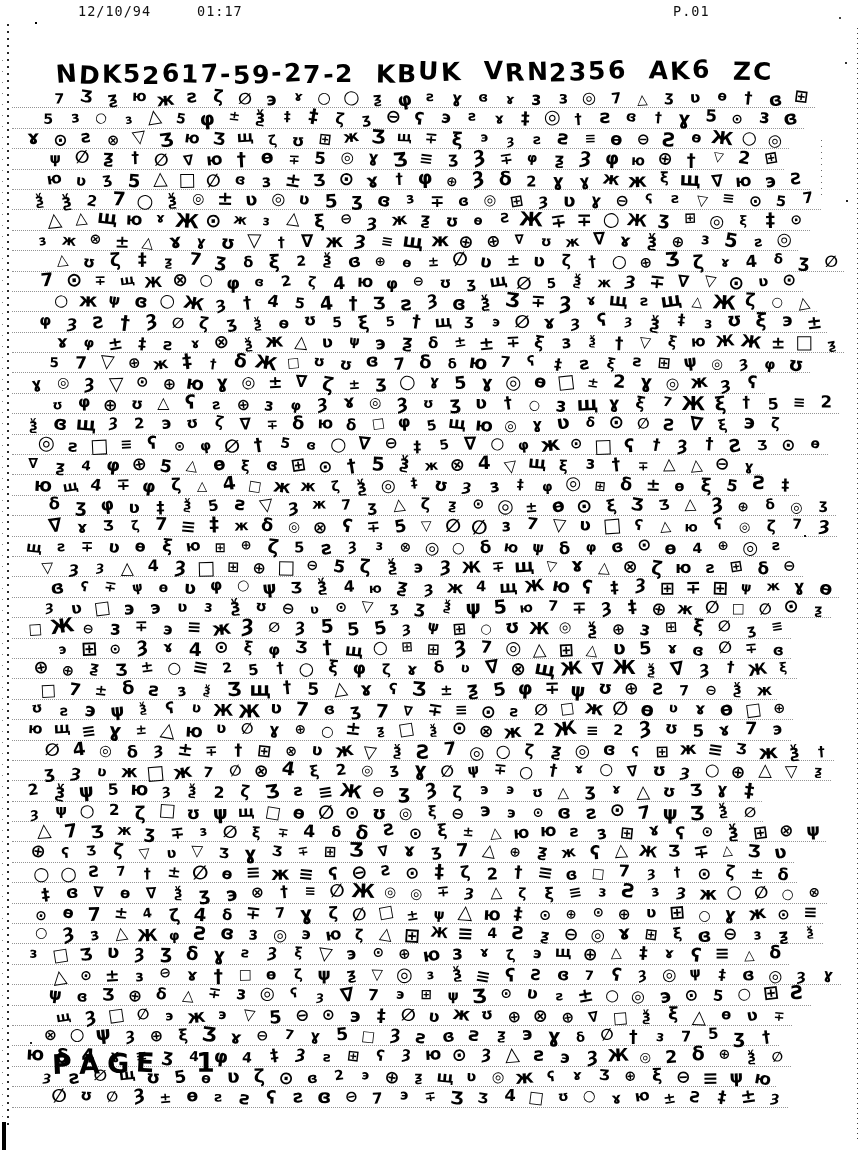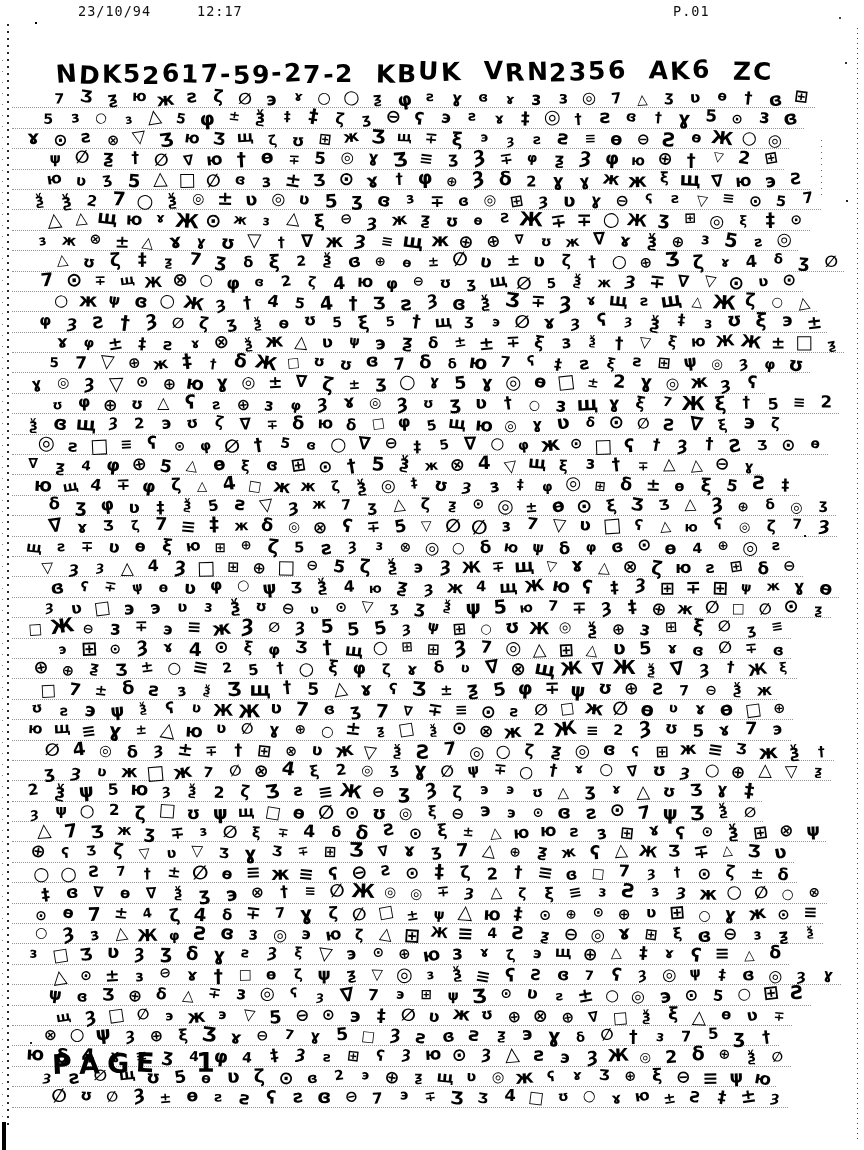--- a/index.html
+++ b/index.html
@@ -73,22 +73,22 @@
     box-shadow: 35px 22px 0 0 #000, 845px 62px 0 0 #333, 839px 17px 0 0 #444,
                 846px 200px 0 0 #222, 804px 535px 0 0 #111, 30px 1042px 0 0 #222;
   }
 </style>
 </head>
 <body>
 
 <div class="page">
 
   <div class="fax-header">
-    <span class="fax-date">23/10/94</span>
-    <span class="fax-time">12:17</span>
+    <span class="fax-date">12/10/94</span>
+    <span class="fax-time">01:17</span>
     <span class="fax-pnum">P.01</span>
   </div>
 
   <div class="hand ref-line"><span style="transform: rotate(-3.9deg) translateY(-1.3px);">N</span><span style="transform: rotate(3.8deg) translateY(0.6px);">D</span><span style="transform: rotate(0.2deg) translateY(-0.3px);">K</span><span style="transform: rotate(-0.3deg) translateY(-0.8px);">5</span><span style="transform: rotate(0.4deg) translateY(0.7px);">2</span><span style="transform: rotate(-1.9deg) translateY(-1px);">6</span><span style="transform: rotate(2.1deg) translateY(0.1px);">1</span><span style="transform: rotate(-2.4deg) translateY(-0.4px);">7</span><span style="transform: rotate(-1.7deg) translateY(0.1px);">-</span><span style="transform: rotate(-1.6deg) translateY(1.4px);">5</span><span style="transform: rotate(-2deg) translateY(1.1px);">9</span><span style="transform: rotate(-2.5deg) translateY(-1.1px);">-</span><span style="transform: rotate(-2.8deg) translateY(-0.6px);">2</span><span style="transform: rotate(0.4deg) translateY(0.8px);">7</span><span style="transform: rotate(-3.4deg) translateY(1.2px);">-</span><span style="transform: rotate(0.4deg) translateY(0.4px);">2</span> <span style="transform: rotate(1.4deg) translateY(1.4px);">K</span><span style="transform: rotate(1deg) translateY(1.3px);">B</span><span style="transform: rotate(2.6deg) translateY(-1.4px);">U</span><span style="transform: rotate(-2.6deg) translateY(-0.4px);">K</span> <span style="transform: rotate(-0.6deg) translateY(-1.4px);">V</span><span style="transform: rotate(-3.3deg) translateY(0.8px);">R</span><span style="transform: rotate(-1deg) translateY(-0.2px);">N</span><span style="transform: rotate(-0.3deg) translateY(1.3px);">2</span><span style="transform: rotate(1.6deg) translateY(0.6px);">3</span><span style="transform: rotate(-1.4deg) translateY(-0.4px);">5</span><span style="transform: rotate(-2.9deg) translateY(-1.1px);">6</span> <span style="transform: rotate(3.3deg) translateY(-0.5px);">A</span><span style="transform: rotate(-2.5deg) translateY(0.4px);">K</span><span style="transform: rotate(-1.3deg) translateY(-1.4px);">6</span> <span style="transform: rotate(1.5deg) translateY(1.3px);">Z</span><span style="transform: rotate(0.4deg) translateY(1px);">C</span></div>
 
   <div class="grid">
       <div class="cipher-row" style="padding-left: 34px;"><span class="sym" style="transform: rotate(0.6deg) translateY(1.2px) scale(0.89);">7</span><span class="sym" style="transform: rotate(8.5deg) translateY(-1.2px) scale(1.03);">Ʒ</span><span class="sym" style="transform: rotate(-7.7deg) translateY(0.6px) scale(1.05);">ƺ</span><span class="sym" style="transform: rotate(1.9deg) translateY(-1.7px) scale(0.93);">ю</span><span class="sym" style="transform: rotate(-6.5deg) translateY(1.9px) scale(1.11);">ж</span><span class="sym" style="transform: rotate(-6.9deg) translateY(-1.1px) scale(1.11);">ƨ</span><span class="sym" style="transform: rotate(5.2deg) translateY(-1.2px) scale(1.08);">ζ</span><span class="sym" style="transform: rotate(6.8deg) translateY(1.2px) scale(1.01);">∅</span><span class="sym" style="transform: rotate(-3.6deg) translateY(1.7px) scale(1.1);">э</span><span class="sym" style="transform: rotate(9.6deg) translateY(-1.3px) scale(0.83);">ɤ</span><span class="sym" style="transform: rotate(9.4deg) translateY(0px) scale(0.97);">○</span><span class="sym" style="transform: rotate(-5.4deg) translateY(-0.7px) scale(1.17);">○</span><span class="sym" style="transform: rotate(-4.1deg) translateY(0.7px) scale(0.93);">ƺ</span><span class="sym" style="transform: rotate(-9.5deg) translateY(2px) scale(1.16);">φ</span><span class="sym" style="transform: rotate(-1.8deg) translateY(-1.1px) scale(0.86);">ƨ</span><span class="sym" style="transform: rotate(7.5deg) translateY(0.5px) scale(0.96);">ɣ</span><span class="sym" style="transform: rotate(0.6deg) translateY(-0.6px) scale(0.84);">ɞ</span><span class="sym" style="transform: rotate(7.5deg) translateY(1.8px) scale(0.84);">ɤ</span><span class="sym" style="transform: rotate(1.9deg) translateY(1.1px) scale(1.15);">ɜ</span><span class="sym" style="transform: rotate(-1deg) translateY(0px) scale(1.06);">ɜ</span><span class="sym" style="transform: rotate(6.9deg) translateY(0.2px) scale(1.01);">◎</span><span class="sym" style="transform: rotate(-7.3deg) translateY(0.6px) scale(0.91);">7</span><span class="sym" style="transform: rotate(-3.5deg) translateY(1.6px) scale(0.86);">△</span><span class="sym" style="transform: rotate(4.3deg) translateY(-1.3px) scale(0.92);">ʒ</span><span class="sym" style="transform: rotate(-1.3deg) translateY(-0.2px) scale(0.98);">ʋ</span><span class="sym" style="transform: rotate(6.9deg) translateY(-1.6px) scale(0.87);">ѳ</span><span class="sym" style="transform: rotate(5.4deg) translateY(0.1px) scale(1.02);">†</span><span class="sym" style="transform: rotate(-6.8deg) translateY(1.9px) scale(1.15);">ɞ</span><span class="sym" style="transform: rotate(7.2deg) translateY(-1.3px) scale(1.04);">⊞</span></div>
       <div class="cipher-row" style="padding-left: 23px;"><span class="sym" style="transform: rotate(0.4deg) translateY(1.3px) scale(0.89);">5</span><span class="sym" style="transform: rotate(-5.8deg) translateY(-0.4px) scale(0.97);">ɜ</span><span class="sym" style="transform: rotate(8.1deg) translateY(0px) scale(0.84);">○</span><span class="sym" style="transform: rotate(-8.5deg) translateY(1.7px) scale(0.82);">ɜ</span><span class="sym" style="transform: rotate(-9.1deg) translateY(-1.6px) scale(1.16);">△</span><span class="sym" style="transform: rotate(8.7deg) translateY(0.9px) scale(0.87);">5</span><span class="sym" style="transform: rotate(-3.2deg) translateY(1.1px) scale(1.21);">φ</span><span class="sym" style="transform: rotate(7.9deg) translateY(-1.8px) scale(0.85);">±</span><span class="sym" style="transform: rotate(1.9deg) translateY(-0.9px) scale(1.14);">ѯ</span><span class="sym" style="transform: rotate(1.8deg) translateY(-1.2px) scale(0.85);">‡</span><span class="sym" style="transform: rotate(9.4deg) translateY(-1.6px) scale(1.19);">‡</span><span class="sym" style="transform: rotate(7.3deg) translateY(1.3px) scale(0.97);">ζ</span><span class="sym" style="transform: rotate(-5.7deg) translateY(1.2px) scale(0.89);">ʒ</span><span class="sym" style="transform: rotate(4.1deg) translateY(-1.3px) scale(1.15);">⊖</span><span class="sym" style="transform: rotate(6.8deg) translateY(1.2px) scale(1.07);">ʕ</span><span class="sym" style="transform: rotate(8.4deg) translateY(-0.1px) scale(1.04);">э</span><span class="sym" style="transform: rotate(-1.2deg) translateY(-1.7px) scale(0.87);">ƨ</span><span class="sym" style="transform: rotate(-3deg) translateY(1px) scale(0.9);">ɤ</span><span class="sym" style="transform: rotate(2.6deg) translateY(0.5px) scale(1.08);">‡</span><span class="sym" style="transform: rotate(0.9deg) translateY(-1.1px) scale(1.21);">◎</span><span class="sym" style="transform: rotate(-4.7deg) translateY(1.1px) scale(0.91);">†</span><span class="sym" style="transform: rotate(-2.8deg) translateY(-0.9px) scale(1.18);">ƨ</span><span class="sym" style="transform: rotate(8.8deg) translateY(-1.1px) scale(0.92);">ɞ</span><span class="sym" style="transform: rotate(4.2deg) translateY(-0.4px) scale(0.88);">†</span><span class="sym" style="transform: rotate(4.8deg) translateY(0.8px) scale(1.16);">ɣ</span><span class="sym" style="transform: rotate(2deg) translateY(-1.8px) scale(1.04);">5</span><span class="sym" style="transform: rotate(1.8deg) translateY(1.2px) scale(0.85);">⊙</span><span class="sym" style="transform: rotate(4.7deg) translateY(-1px) scale(1.19);">ɜ</span><span class="sym" style="transform: rotate(-8.5deg) translateY(0.3px) scale(1.21);">ɞ</span></div>
       <div class="cipher-row" style="padding-left: 8px;"><span class="sym" style="transform: rotate(-2.1deg) translateY(-1.1px) scale(1.18);">ɤ</span><span class="sym" style="transform: rotate(-4.6deg) translateY(1.2px) scale(1.07);">⊙</span><span class="sym" style="transform: rotate(-8deg) translateY(-1.9px) scale(1.06);">ƨ</span><span class="sym" style="transform: rotate(2.7deg) translateY(1.6px) scale(0.92);">⊗</span><span class="sym" style="transform: rotate(-9deg) translateY(-1.8px) scale(1.1);">▽</span><span class="sym" style="transform: rotate(-7.7deg) translateY(1.6px) scale(1.15);">Ʒ</span><span class="sym" style="transform: rotate(7.4deg) translateY(-0.8px) scale(0.98);">ю</span><span class="sym" style="transform: rotate(6.9deg) translateY(0.3px) scale(1.02);">Ʒ</span><span class="sym" style="transform: rotate(-2.8deg) translateY(-2px) scale(0.95);">щ</span><span class="sym" style="transform: rotate(-9.2deg) translateY(1.9px) scale(0.87);">ζ</span><span class="sym" style="transform: rotate(0.9deg) translateY(2px) scale(1.02);">ʊ</span><span class="sym" style="transform: rotate(6deg) translateY(0.4px) scale(0.95);">⊞</span><span class="sym" style="transform: rotate(-8deg) translateY(-1.9px) scale(0.98);">ж</span><span class="sym" style="transform: rotate(4.2deg) translateY(-1.9px) scale(1.17);">Ʒ</span><span class="sym" style="transform: rotate(2.3deg) translateY(-1.7px) scale(0.84);">щ</span><span class="sym" style="transform: rotate(5.2deg) translateY(-0.4px) scale(0.97);">∓</span><span class="sym" style="transform: rotate(2.6deg) translateY(0.8px) scale(1.15);">ξ</span><span class="sym" style="transform: rotate(-1.9deg) translateY(-1.5px) scale(0.83);">э</span><span class="sym" style="transform: rotate(-3.4deg) translateY(1.7px) scale(0.84);">ȝ</span><span class="sym" style="transform: rotate(-2.7deg) translateY(0.7px) scale(0.87);">ƨ</span><span class="sym" style="transform: rotate(5.5deg) translateY(-0.9px) scale(1.22);">ƨ</span><span class="sym" style="transform: rotate(-1.1deg) translateY(-0.2px) scale(0.85);">≡</span><span class="sym" style="transform: rotate(1.8deg) translateY(0.4px) scale(1.12);">ѳ</span><span class="sym" style="transform: rotate(-0.7deg) translateY(0.5px) scale(0.98);">⊖</span><span class="sym" style="transform: rotate(4.6deg) translateY(1.6px) scale(1.2);">Ƨ</span><span class="sym" style="transform: rotate(9.1deg) translateY(-1.1px) scale(0.92);">ѳ</span><span class="sym" style="transform: rotate(6.8deg) translateY(-0.6px) scale(1.12);">Ж</span><span class="sym" style="transform: rotate(5.5deg) translateY(-1px) scale(1.09);">○</span><span class="sym" style="transform: rotate(4.4deg) translateY(1.7px) scale(1.02);">◎</span></div>
       <div class="cipher-row" style="padding-left: 30px;"><span class="sym" style="transform: rotate(-0.2deg) translateY(-0.3px) scale(0.9);">ψ</span><span class="sym" style="transform: rotate(-3.9deg) translateY(-1.6px) scale(1.07);">∅</span><span class="sym" style="transform: rotate(2deg) translateY(-1.9px) scale(1.15);">ƺ</span><span class="sym" style="transform: rotate(-1.9deg) translateY(-1.3px) scale(0.98);">†</span><span class="sym" style="transform: rotate(2.1deg) translateY(1.5px) scale(1.07);">∅</span><span class="sym" style="transform: rotate(-8.4deg) translateY(1.9px) scale(0.91);">∇</span><span class="sym" style="transform: rotate(-5.7deg) translateY(0.6px) scale(1.05);">ю</span><span class="sym" style="transform: rotate(-2.3deg) translateY(0.6px) scale(1.16);">†</span><span class="sym" style="transform: rotate(-5.4deg) translateY(-1.7px) scale(1.17);">ѳ</span><span class="sym" style="transform: rotate(2.5deg) translateY(1px) scale(0.86);">∓</span><span class="sym" style="transform: rotate(3.8deg) translateY(-0.2px) scale(1.04);">5</span><span class="sym" style="transform: rotate(1.2deg) translateY(-1.3px) scale(0.96);">◎</span><span class="sym" style="transform: rotate(5.2deg) translateY(-1.4px) scale(0.97);">ɣ</span><span class="sym" style="transform: rotate(-4.9deg) translateY(1.1px) scale(1.19);">Ʒ</span><span class="sym" style="transform: rotate(6.9deg) translateY(-0.1px) scale(1.03);">≡</span><span class="sym" style="transform: rotate(-2.2deg) translateY(-0.6px) scale(1);">ʒ</span><span class="sym" style="transform: rotate(-6.5deg) translateY(-1.4px) scale(1.14);">Ȝ</span><span class="sym" style="transform: rotate(-8.2deg) translateY(0.2px) scale(0.99);">∓</span><span class="sym" style="transform: rotate(7.1deg) translateY(-1px) scale(0.84);">φ</span><span class="sym" style="transform: rotate(1.6deg) translateY(0.5px) scale(1.04);">ƺ</span><span class="sym" style="transform: rotate(7deg) translateY(-0.4px) scale(1.11);">Ȝ</span><span class="sym" style="transform: rotate(3.3deg) translateY(-0.3px) scale(1.13);">φ</span><span class="sym" style="transform: rotate(1.8deg) translateY(1.9px) scale(0.89);">ю</span><span class="sym" style="transform: rotate(8.1deg) translateY(-0.1px) scale(1.14);">⊕</span><span class="sym" style="transform: rotate(0.4deg) translateY(1.7px) scale(1.11);">†</span><span class="sym" style="transform: rotate(9.9deg) translateY(-1.8px) scale(0.82);">▽</span><span class="sym" style="transform: rotate(8.2deg) translateY(-0.8px) scale(1.08);">2</span><span class="sym" style="transform: rotate(-9.6deg) translateY(-1px) scale(0.98);">⊞</span></div>

